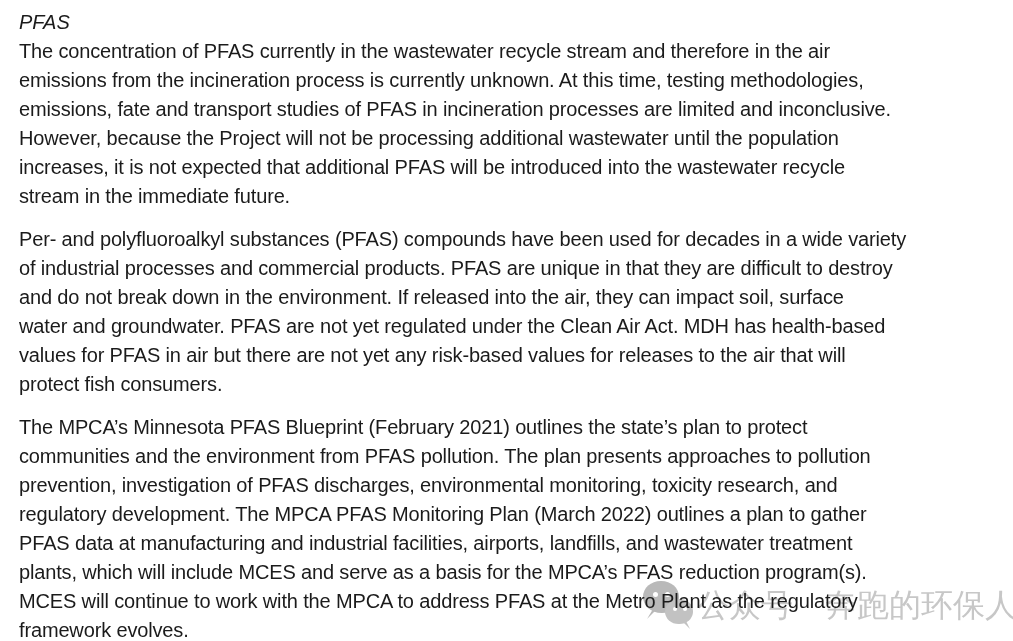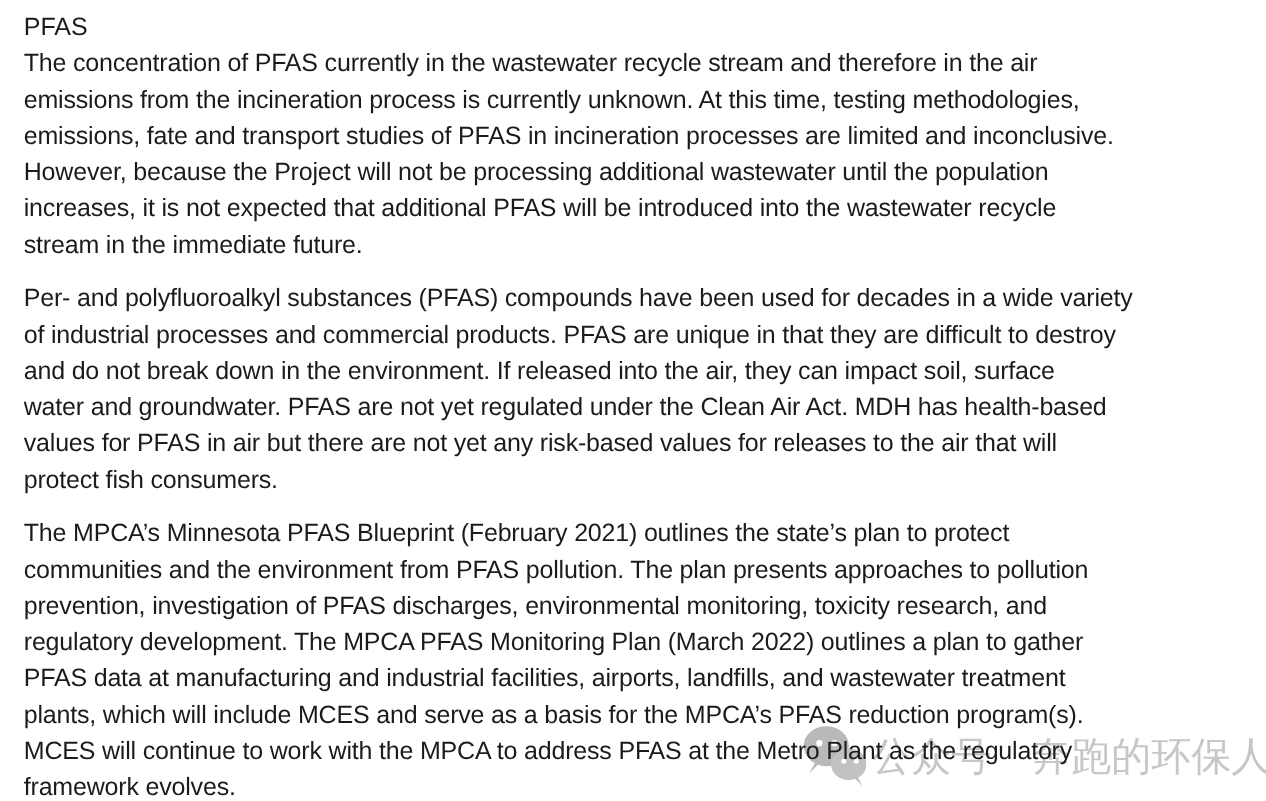--- a/index.html
+++ b/index.html
@@ -94,20 +94,21 @@
   .content {
     position: absolute;
     left: 0; top: 0;
     width: 1013px;
     z-index: 1;
     padding: 8px 24px 0 19px;
     box-sizing: border-box;
     color: #1b1b1b;
   }
   .heading {
+    font-style: italic;
     font-size: 20px;
     line-height: 29px;
     margin: 0;
   }
   .para {
     font-size: 20px;
     line-height: 29px;
     margin: 0 0 14px 0;
     white-space: pre-line;
     letter-spacing: -0.15px;

